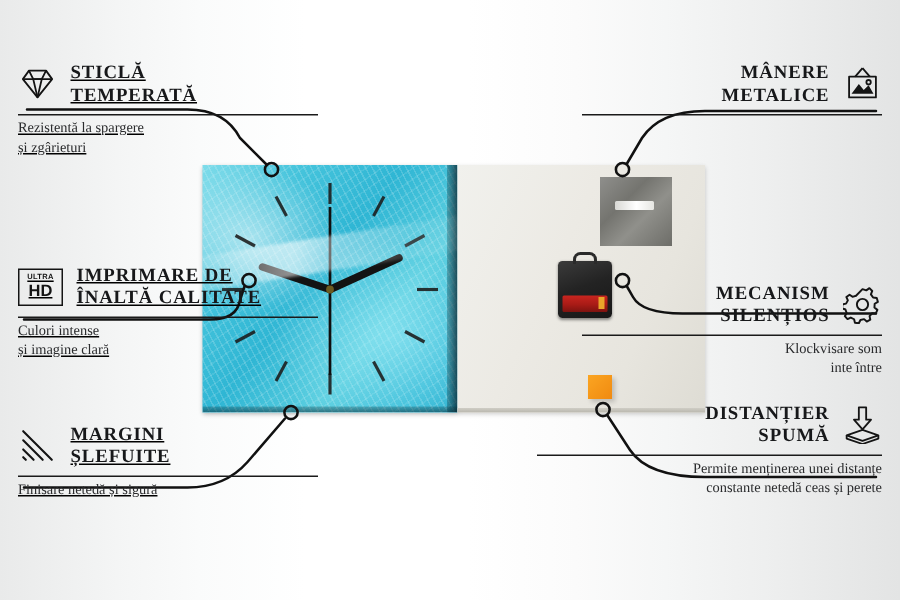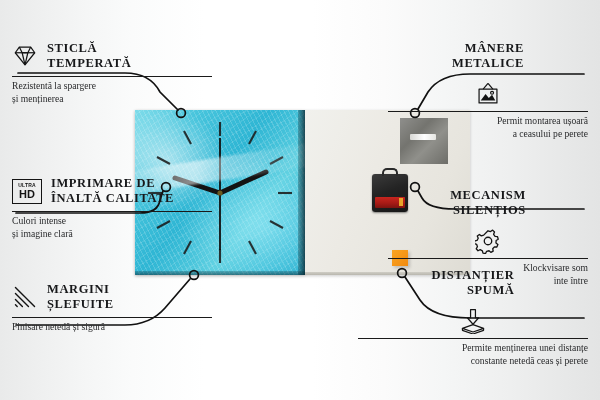--- a/index.html
+++ b/index.html
@@ -86,29 +86,29 @@
   }
 
   .foam{
     left:392px; top:250px; width:16px; height:16px;
     background:linear-gradient(135deg,#fba522,#f08a10);
     box-shadow:2px 2px 3px rgba(0,0,0,.18);
   }
 
   
   .callout { position:absolute; width:200px; }
-  .callout.left  { text-align:left;  left:12px; }
+  .callout.left  { text-align:left;  left:12px;text-decoration:underline; }
   .callout.right { text-align:right; right:12px; }
 
   .c-head{
     display:flex; align-items:center; gap:9px;
     font-size:12.5px; font-weight:bold; letter-spacing:.6px;
     color:#17181a; line-height:1.22; text-transform:uppercase;
   }
-  .callout.right .c-head{ flex-direction:column; justify-content:flex-end; }
+  .callout.right .c-head{ flex-direction:row; justify-content:flex-end; }
   .c-title{ white-space:pre-line; }
   .c-rule{ height:1.4px; background:#1a1a1a; margin:4px 0 3px; }
   .c-sub{
     font-size:9.6px; color:#2a2b2d; line-height:1.32; white-space:pre-line;
   }
 
   .ic{ flex:0 0 auto; width:26px; height:26px; display:block; }
   .ic svg{ width:100%; height:100%; display:block; }
 
   .hd-box{
@@ -197,21 +197,21 @@
               <path d="M23 4 L19.5 11 L16 26"></path>
           <path d="M12.5 11 H19.5"></path>
             </g>
           </svg>
       </span>
       <span class="c-title">STICLĂ
 TEMPERATĂ</span>
     </div>
     <div class="c-rule"></div>
     <div class="c-sub">Rezistentă la spargere
-și menținerea</div>
+și zgârieturi</div>
   </div>
 
   <div class="callout left" style="top:282px">
     <div class="c-head">
       <span class="ic">
         <svg viewBox="0 0 30 30">
             <g stroke="#141414" stroke-width="1.6" stroke-linecap="round">
           <line x1="4" y1="4" x2="26" y2="26"></line>
           <line x1="4" y1="11" x2="19" y2="26"></line>
           <line x1="4" y1="18" x2="12" y2="26"></line>
@@ -250,22 +250,20 @@
           <path d="M16 2 L10 9"></path>
               <path d="M16 2 L22 9"></path>
           <rect x="5" y="9" width="22" height="17"></rect>
           <path d="M7 23 L13 15 L17 20 L21 16 L25 23 Z" fill="#141414" stroke="none"></path>
           <circle cx="21" cy="13.5" r="1.8"></circle>
             </g>
           </svg>
       </span>
     </div>
     <div class="c-rule"></div>
-    <div class="c-sub">Permit montarea ușoară
-a ceasului pe perete</div>
   </div>
 
   <div class="callout right" style="top:188px">
     <div class="c-head">
       <span class="c-title">MECANISM
 SILENȚIOS</span>
       <span class="ic">
         <svg viewBox="0 0 32 32">
             <g fill="none" stroke="#141414" stroke-width="1.6" stroke-linejoin="round">
           <path d="M16 3.4 l3.1 1.0 2.6-1.8 2.3 2.3 -1.1 2.8 1.8 2.6 3.0 .3 .9 3.2 -2.6 1.6 -.2 3.1 2.4 1.9 -1.3 3.0 -3.0 -.2 -2.1 2.3 .6 2.9 -2.9 1.6 -2.2-2.0 -3.0 .7 -1.3 2.7 -3.2-.4 -.7-2.9 -2.7-1.4 -2.7 1.3 -2.2-2.4 1.5-2.6 -1.0-2.9 -2.8-1.0 .4-3.2 2.9-.6 1.5-2.7 -1.2-2.7 2.6-1.9 2.4 1.7 2.9-.9z"></path>

